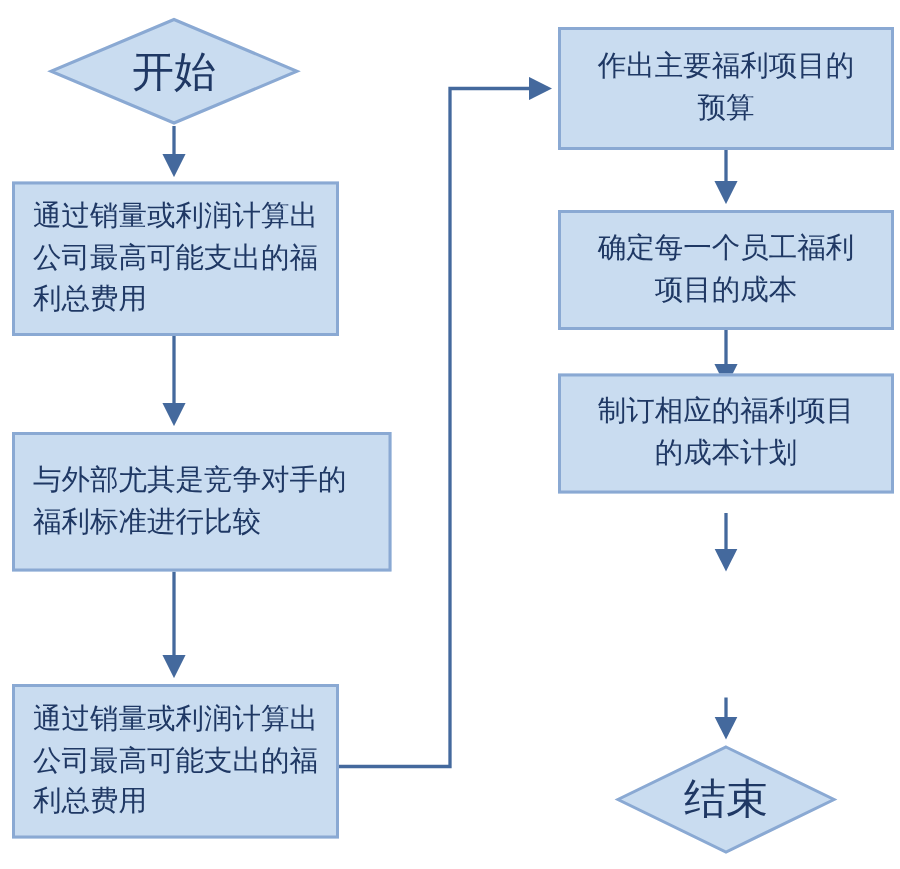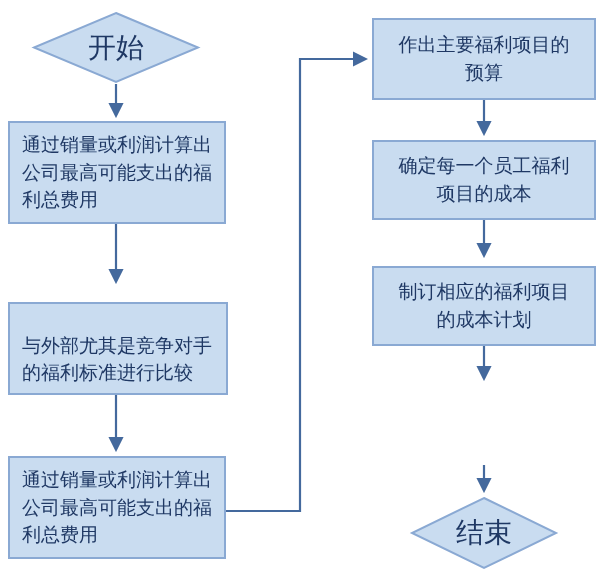--- a/index.html
+++ b/index.html
@@ -31,25 +31,25 @@
   .diamond {
     display: flex;
     align-items: center;
     justify-content: center;
     font-size: 28px;
   }
   .diamond svg { position: absolute; left: 0; top: 0; }
   .diamond .node-label { position: relative; }
 
   .l1 { left: 8px;  top: 121px; width: 218px; height: 103px; }
-  .l2 { left: 8px;  top: 302px; width: 220px; height: 93px; justify-content: flex-end;  }
+  .l2 { left: 8px;  top: 288px; width: 253px; height: 93px;  }
   .l3 { left: 8px;  top: 456px; width: 218px; height: 103px; }
   .r1 { left: 372px; top: 18px;  width: 224px; height: 82px; }
   .r2 { left: 372px; top: 140px; width: 224px; height: 80px; }
-  .r3 { left: 372px; top: 266px; width: 224px; height: 80px; }
+  .r3 { left: 372px; top: 249px; width: 224px; height: 80px; }
   .r4 { left: 372px; top: 385px; width: 224px; height: 80px; }
   .start { left: 31px;  top: 11px;  width: 170px; height: 73px; }
   .end   { left: 409px; top: 496px; width: 150px; height: 74px; font-family: Liberation Mono, monospace; }
 
   .flow-line {
     stroke: #44699d;
     stroke-width: 2.2;
     fill: none;
   }
 </style>

